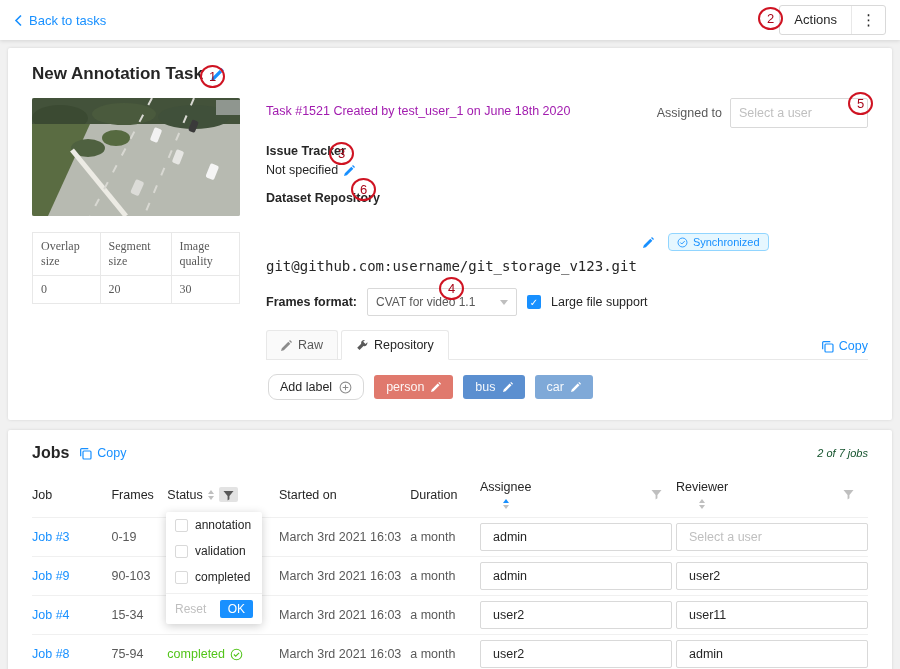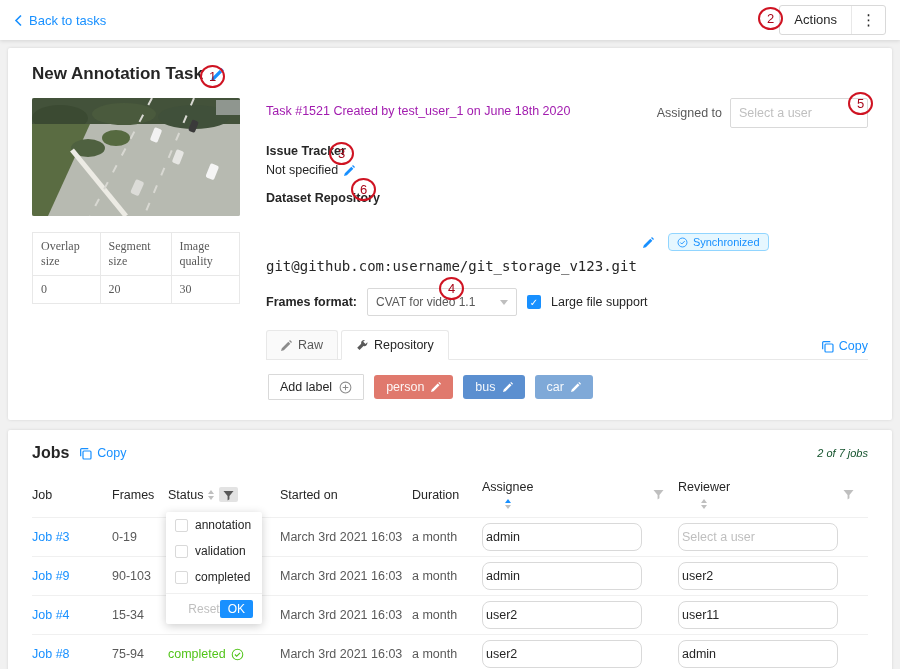--- a/index.html
+++ b/index.html
@@ -66,21 +66,21 @@
   .tab { display:flex; align-items:center; gap:6px; font-size:12.5px; color:#595959;
          border:1px solid #e8e8e8; border-bottom:none; background:#fafafa; padding:7px 14px;
          border-radius:3px 3px 0 0; margin-right:3px; cursor:pointer; }
   .tab.active { background:#fff; color:#262626; font-weight:500; margin-bottom:-1px;
                 border-bottom:1px solid #fff; }
   .copy-link { margin-left:auto; display:flex; align-items:center; gap:5px; color:#1890ff;
                font-size:12.5px; padding-bottom:6px; cursor:pointer; }
   .tab-content { padding:14px 2px; min-height:110px; }
   .chip-row { display:flex; align-items:center; gap:10px; }
   .add-label-btn { display:flex; align-items:center; gap:7px; border:1px solid #d9d9d9;
-                   border-radius:1px; background:#fff; padding:5px 11px; font-size:12.5px;
+                   border-radius:9px; background:#fff; padding:5px 11px; font-size:12.5px;
                    color:#262626; cursor:pointer; }
   .chip { display:flex; align-items:center; gap:7px; padding:5px 12px; border-radius:3px;
           font-size:12.5px; color:rgba(255,255,255,.92); cursor:pointer; }
   .chip-person { background:#e0796d; }
   .chip-bus { background:#5b8fd0; }
   .chip-car { background:#7fa9d8; }
 
   
   .jobs-head { display:flex; align-items:center; gap:10px; }
   .jobs-head h2 { font-size:16px; font-weight:700; color:#262626; }
@@ -91,31 +91,31 @@
   .jobs-table td { padding:5px 0; border-bottom:1px solid #f0f0f0; color:#595959; height:38px; }
   .hcell { display:flex; align-items:center; gap:5px; }
   .hcell.spread { justify-content:space-between; padding-right:14px; }
   .hgroup { display:flex; align-items:center; gap:5px;flex-direction:column; }
   .carets { display:flex; flex-direction:column; align-items:center; gap:2px; }
   .c-up { width:0;height:0;border-left:3.5px solid transparent;border-right:3.5px solid transparent;border-bottom:4.5px solid #bfbfbf; }
   .c-dn { width:0;height:0;border-left:3.5px solid transparent;border-right:3.5px solid transparent;border-top:4.5px solid #bfbfbf; }
   .c-up.on { border-bottom-color:#1890ff; }
   .funnel-bg { background:#e3e3e3; border-radius:2px; padding:3px 4px 1px; display:inline-flex; cursor:pointer; }
   .job-link { color:#1890ff; cursor:pointer; }
-  .cell-input { width:160px; height:28px; border:1px solid #d9d9d9; border-radius:8px;
-                padding:0 3px; font-size:12.5px; font-family:inherit; color:#262626; }
+  .cell-input { width:192px; height:28px; border:1px solid #d9d9d9; border-radius:2px;
+                padding:0 12px; font-size:12.5px; font-family:inherit; color:#262626; }
   .status-completed { color:#52c41a; display:inline-flex; align-items:center; gap:5px; }
 
   
   .filter-dd { position:absolute; left:158px; top:82px; width:96px; background:#fff;
                border-radius:2px; box-shadow:0 2px 10px rgba(0,0,0,.2); z-index:6; }
   .fd-item { display:flex; align-items:center; gap:7px; padding:6px 9px; font-size:12px; color:#262626; cursor:pointer; }
   .fd-box { width:13px; height:13px; border:1px solid #d9d9d9; border-radius:2px; background:#fff; flex-shrink:0; }
   .fd-foot { border-top:1px solid #f0f0f0; display:flex; align-items:center;
-             justify-content:flex-end; padding:6px 9px; margin-top:3px; }
+             justify-content:space-between; padding:6px 9px; margin-top:3px; }
   .fd-reset { color:#bfbfbf; font-size:12px; cursor:pointer; }
   .fd-ok { background:#1890ff; color:#fff; font-size:12px; padding:2px 8px; border-radius:2px; cursor:pointer; }
 
   
   .ann { position:absolute; width:25px; height:23px; border:2px solid #cf1322; border-radius:50%;
          color:#a8071a; font-size:13px; display:flex; align-items:center; justify-content:center;
          z-index:50; background:transparent; }
   .ann1 { left:200px; top:65px; }
   .ann2 { left:758px; top:7px; }
   .ann3 { left:329px; top:142px; }

